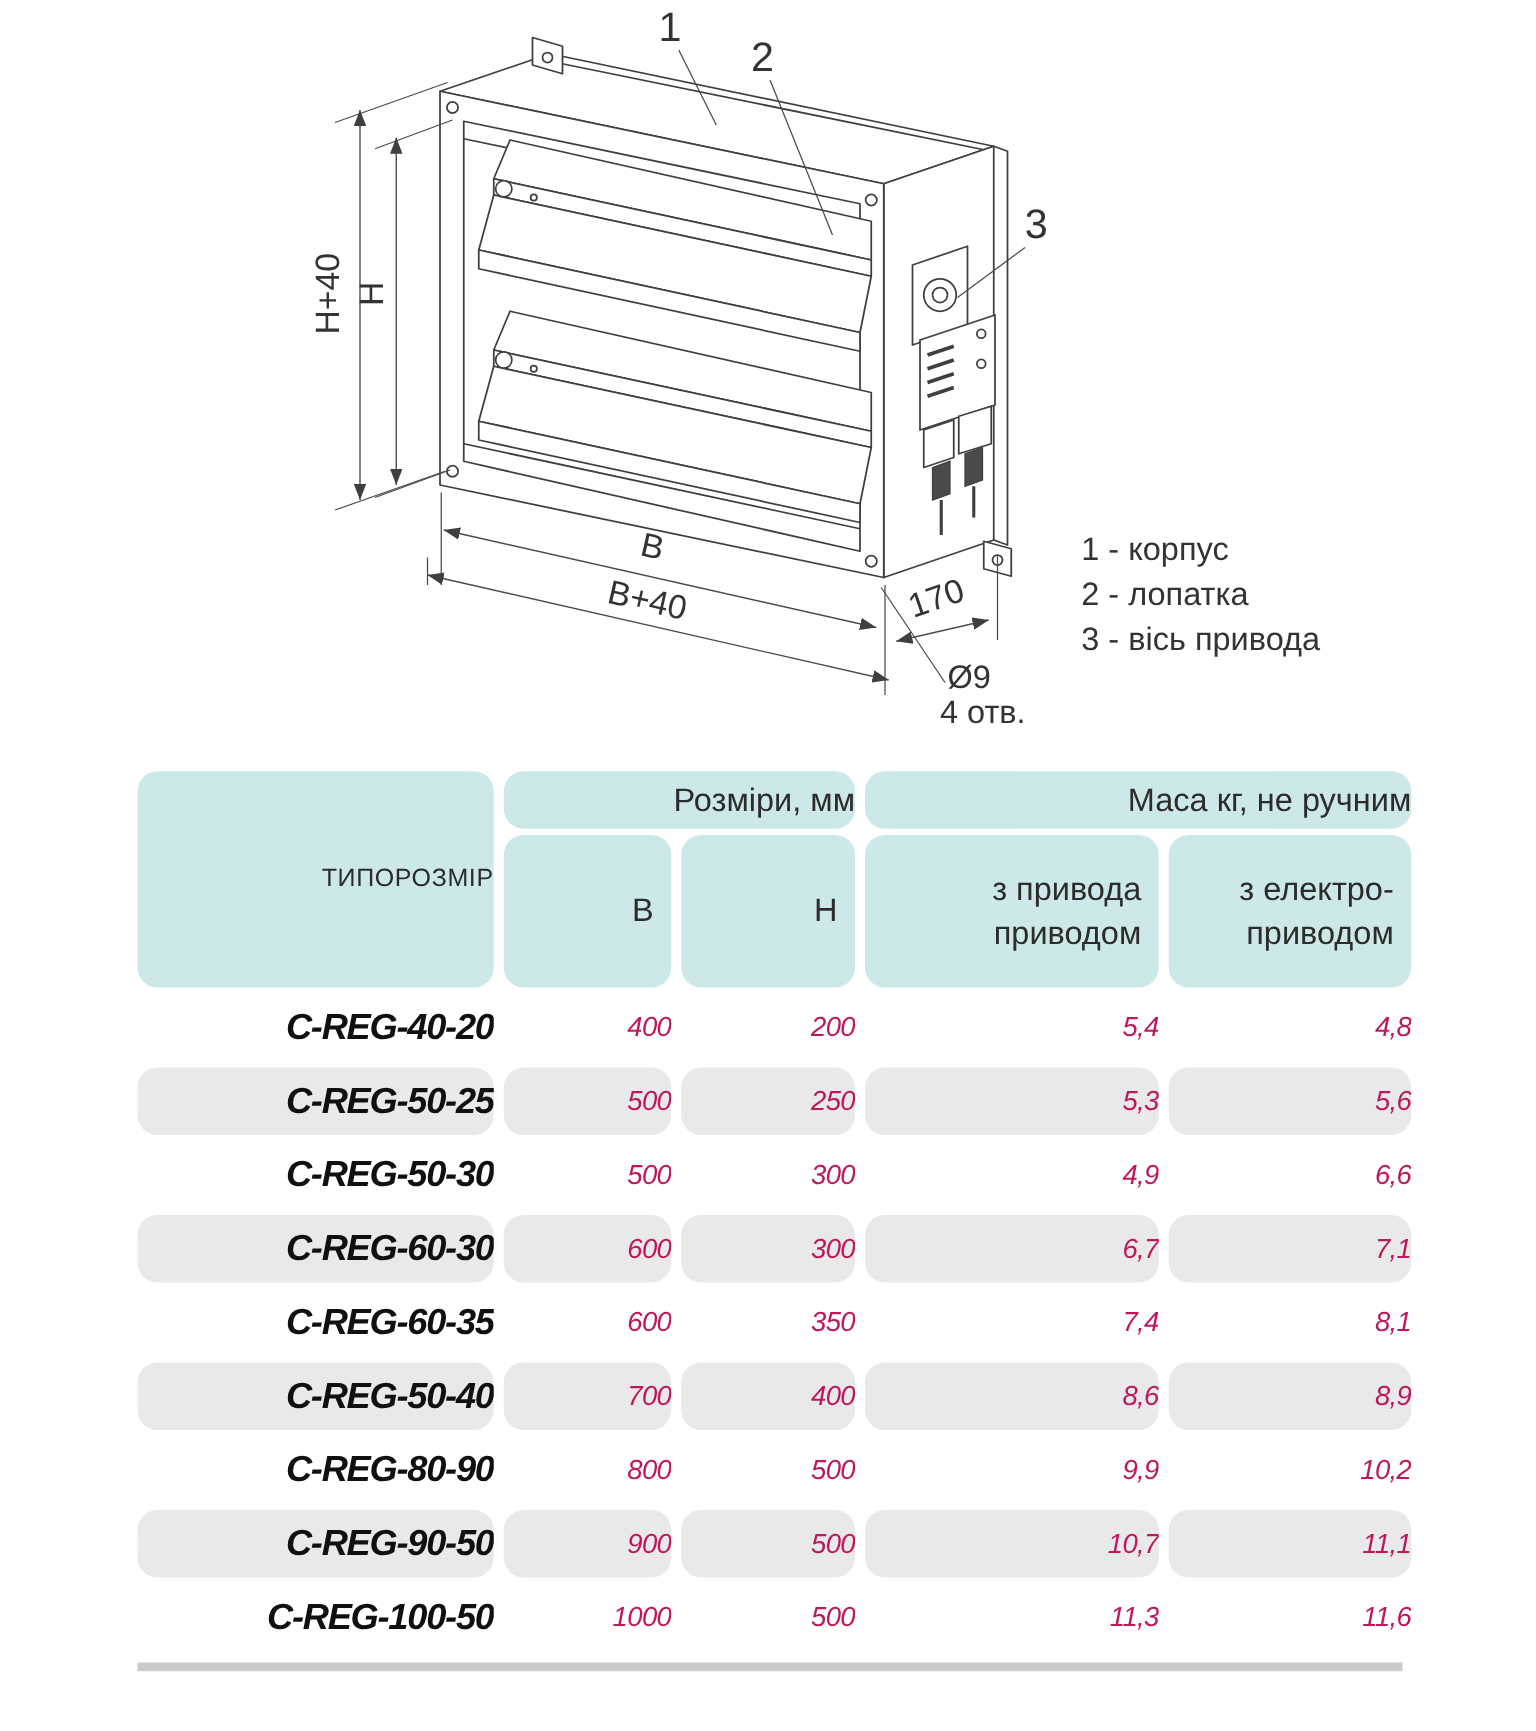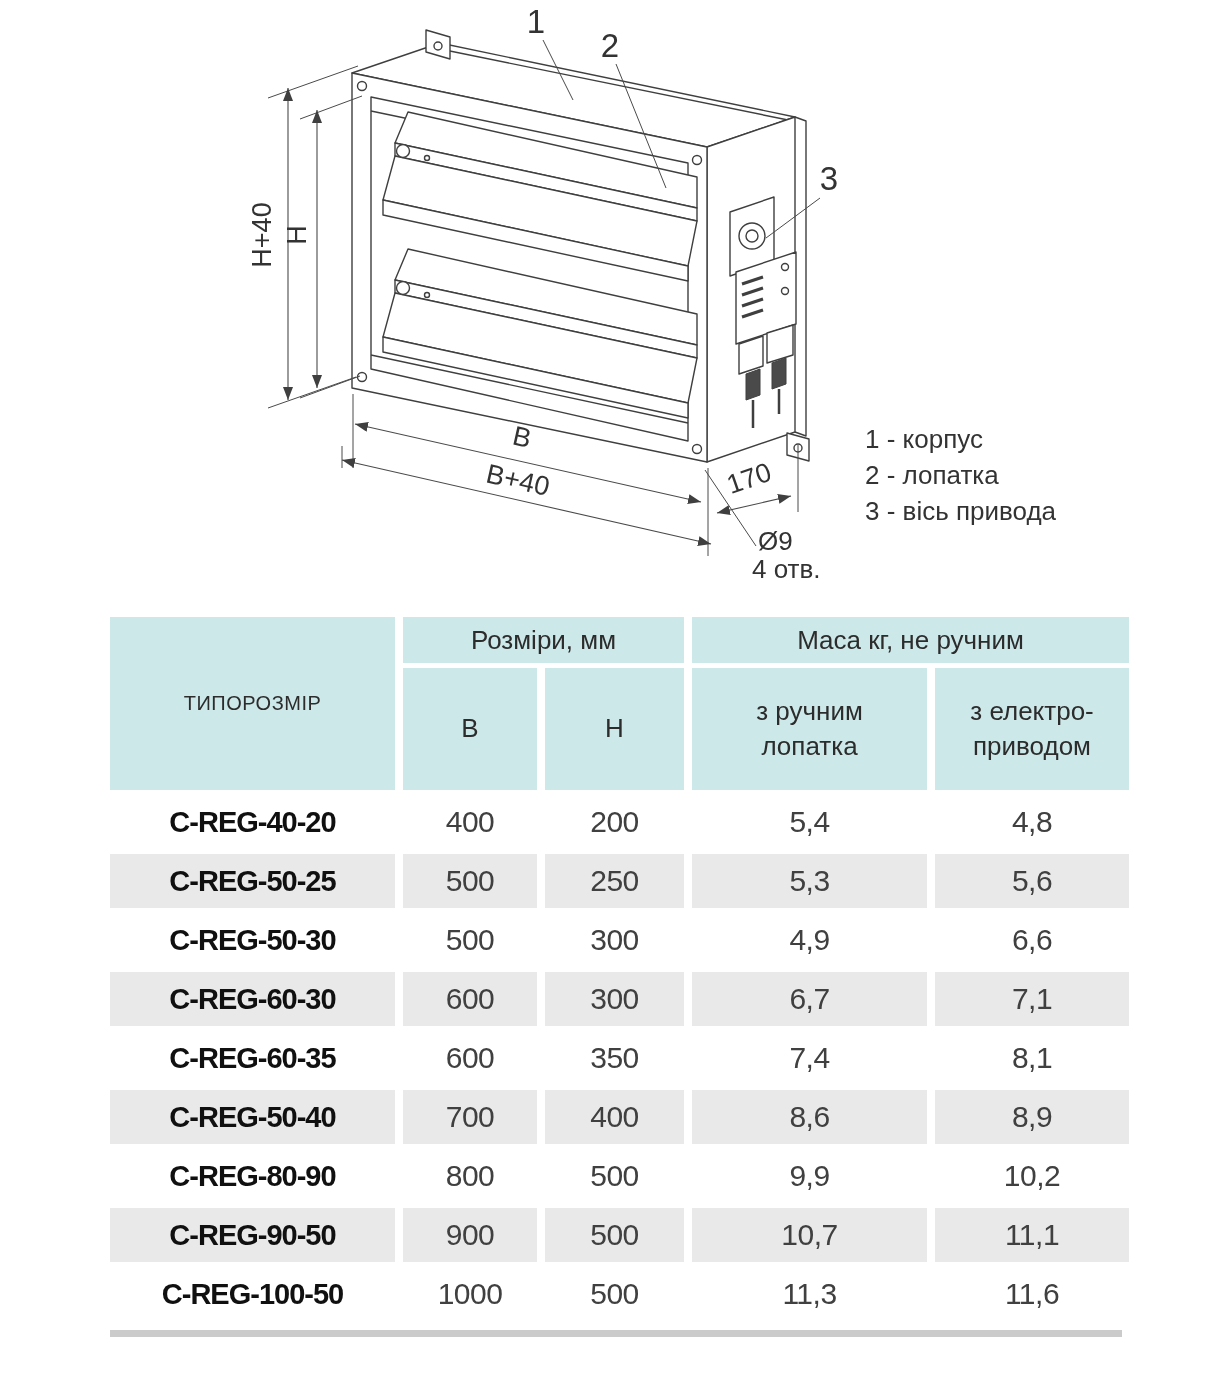--- a/index.html
+++ b/index.html
@@ -18,38 +18,39 @@
 
   .table-wrap {
     position:absolute; left:102px; top:612px;
   }
   table.spec {
     border-collapse:separate;
     border-spacing:8px 5px;
     table-layout:fixed;
   }
   td, th {
-    text-align:center; vertical-align:middle;
+    text-align:right; vertical-align:middle;
     font-weight:400;
     overflow:hidden;
+    border-radius:16px;
   }
   .th-teal { background:#cde8e9; color:#2c2c2c; }
   .group-h { height:46px; font-size:26px; }
   .sub-h   { height:122px; font-size:26px; line-height:1.35; padding:0 14px; }
   .model-h { font-size:20px; letter-spacing:0.5px; }
   .c-model { width:285px; }
   .c-b     { width:134px; }
   .c-h     { width:139px; }
   .c-man   { width:235px; }
   .c-el    { width:194px; }
-  tr.data td { height:54px; }
+  tr.data td { height:54px;font-style:italic; }
   tr.data td.model {
     font-weight:700; font-size:29px; color:#101010; letter-spacing:-1px;
   }
-  tr.data td.val { font-size:30px; color:#404040; letter-spacing:-0.5px; }
+  tr.data td.val { font-size:22px; color:#be185d; letter-spacing:-0.5px; }
   tr.alt td { background:#e9e9e9; }
   tr.plain td { background:#ffffff; }
   .bottom-bar {
     position:absolute; left:110px; top:1330px;
     width:1012px; height:7px; background:#cbcbcb;
   }
   
   .ln  { fill:none; stroke:#3f3f3f; stroke-width:1.4; stroke-linejoin:round; }
   .fw  { fill:#ffffff; stroke:#3f3f3f; stroke-width:1.4; stroke-linejoin:round; }
   .dim { fill:none; stroke:#4a4a4a; stroke-width:1.1; }
@@ -187,21 +188,21 @@
     </colgroup>
     <tbody>
         <tr>
       <td class="th-teal model-h" rowspan="2">ТИПОРОЗМІР</td>
       <td class="th-teal group-h" colspan="2">Розміри, мм</td>
       <td class="th-teal group-h" colspan="2">Маса кг, не ручним</td>
     </tr>
     <tr>
       <td class="th-teal sub-h">B</td>
       <td class="th-teal sub-h">H</td>
-      <td class="th-teal sub-h">з ручним лопатка</td>
+      <td class="th-teal sub-h">з привода приводом</td>
       <td class="th-teal sub-h">з електро-приводом</td>
     </tr>
     <tr class="data plain">
       <td class="model">C-REG-40-20</td>
       <td class="val">400</td>
       <td class="val">200</td>
       <td class="val">5,4</td>
       <td class="val">4,8</td>
     </tr>
     <tr class="data alt">

